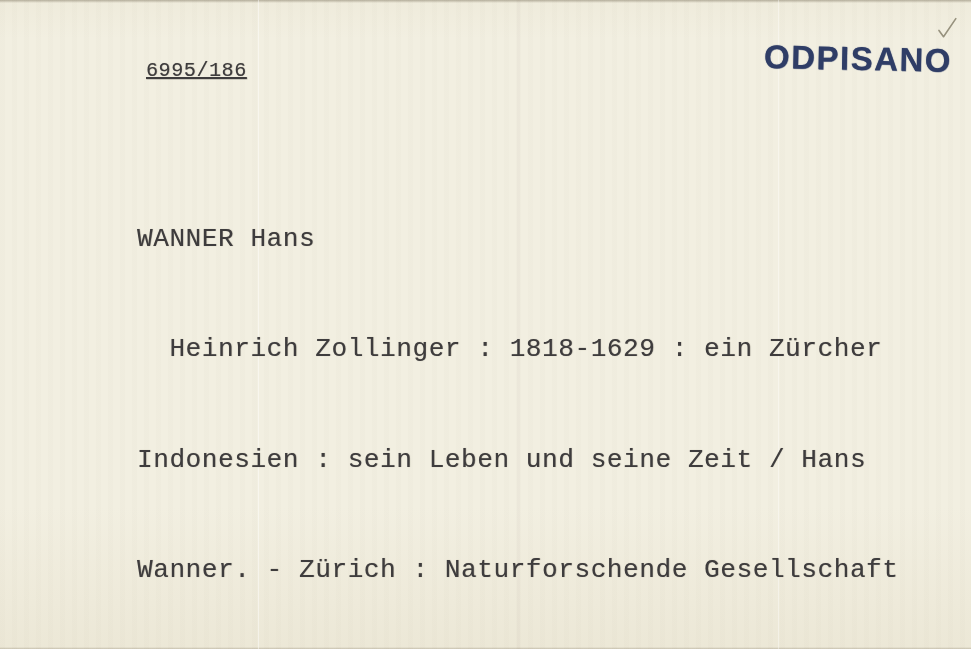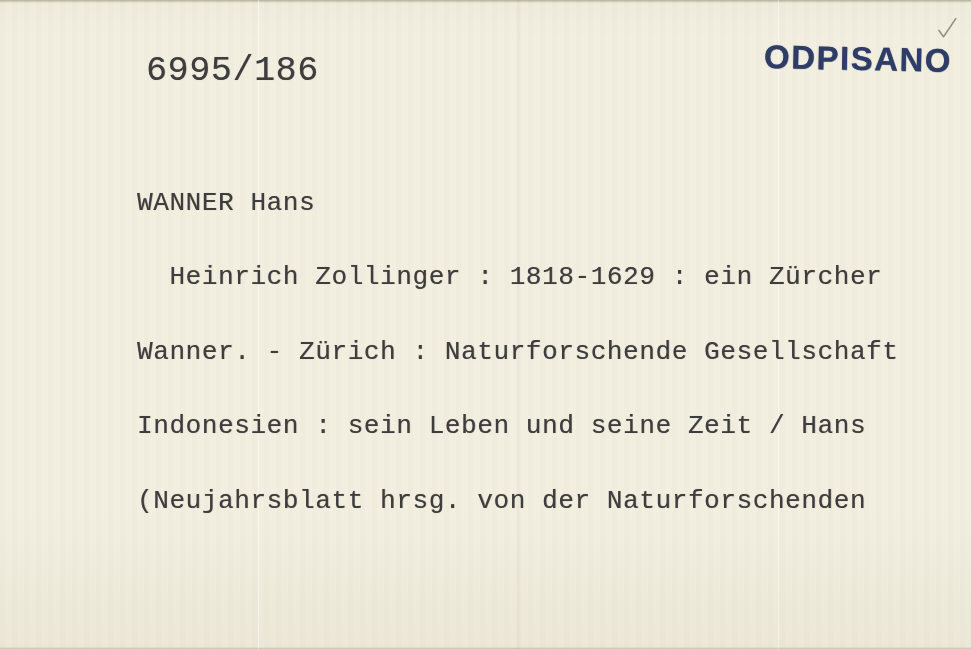--- a/index.html
+++ b/index.html
@@ -44,31 +44,32 @@
     font-family: "Liberation Mono", "DejaVu Sans Mono", monospace;
     color: #3e3c3d;
     text-shadow: 0.4px 0.4px 0.7px rgba(75,70,62,0.55);
     white-space: pre;
     letter-spacing: 0.6px;
   }
   .call-number {
     position: absolute;
     left: 146px;
     top: 58px;
-    font-size: 35px;
+    font-size: 20px;
     line-height: 26px;
+    text-decoration: underline;
   }
   .entry {
     position: absolute;
     left: 137px;
     top: 141px;
     font-size: 26px;
     line-height: 24.85px;
   }
-  .entry .line { height: 24.85px; }
+  .entry .line { height: 24.85px; margin-top: 36px; }
 
   .stamp {
     position: absolute;
     left: 764px;
     top: 42px;
     font-family: "Liberation Sans", sans-serif;
     font-weight: 700;
     font-size: 33px;
     line-height: 33px;
     letter-spacing: 1.5px;
@@ -100,19 +101,19 @@
 
   <span class="checkmark">
     <svg width="22" height="26" viewBox="0 0 22 26">
       <polyline points="3,16 8,22 19,3" fill="none" stroke="#97927e" stroke-width="1.6" stroke-linecap="round" stroke-linejoin="round"></polyline>
     </svg>
   </span>
 
   <div class="typewriter entry">
     <div class="line">WANNER Hans</div>
     <div class="line">  Heinrich Zollinger : 1818-1629 : ein Zürcher</div>
+    <div class="line">Indonesien : sein Leben und seine Zeit / Hans</div>
     <div class="line">Wanner. - Zürich : Naturforschende Gesellschaft</div>
-    <div class="line">Indonesien : sein Leben und seine Zeit / Hans</div>
     <div class="line">(Neujahrsblatt hrsg. von der Naturforschenden</div>
     
   </div>
 
 </div>
 
 </body></html>

